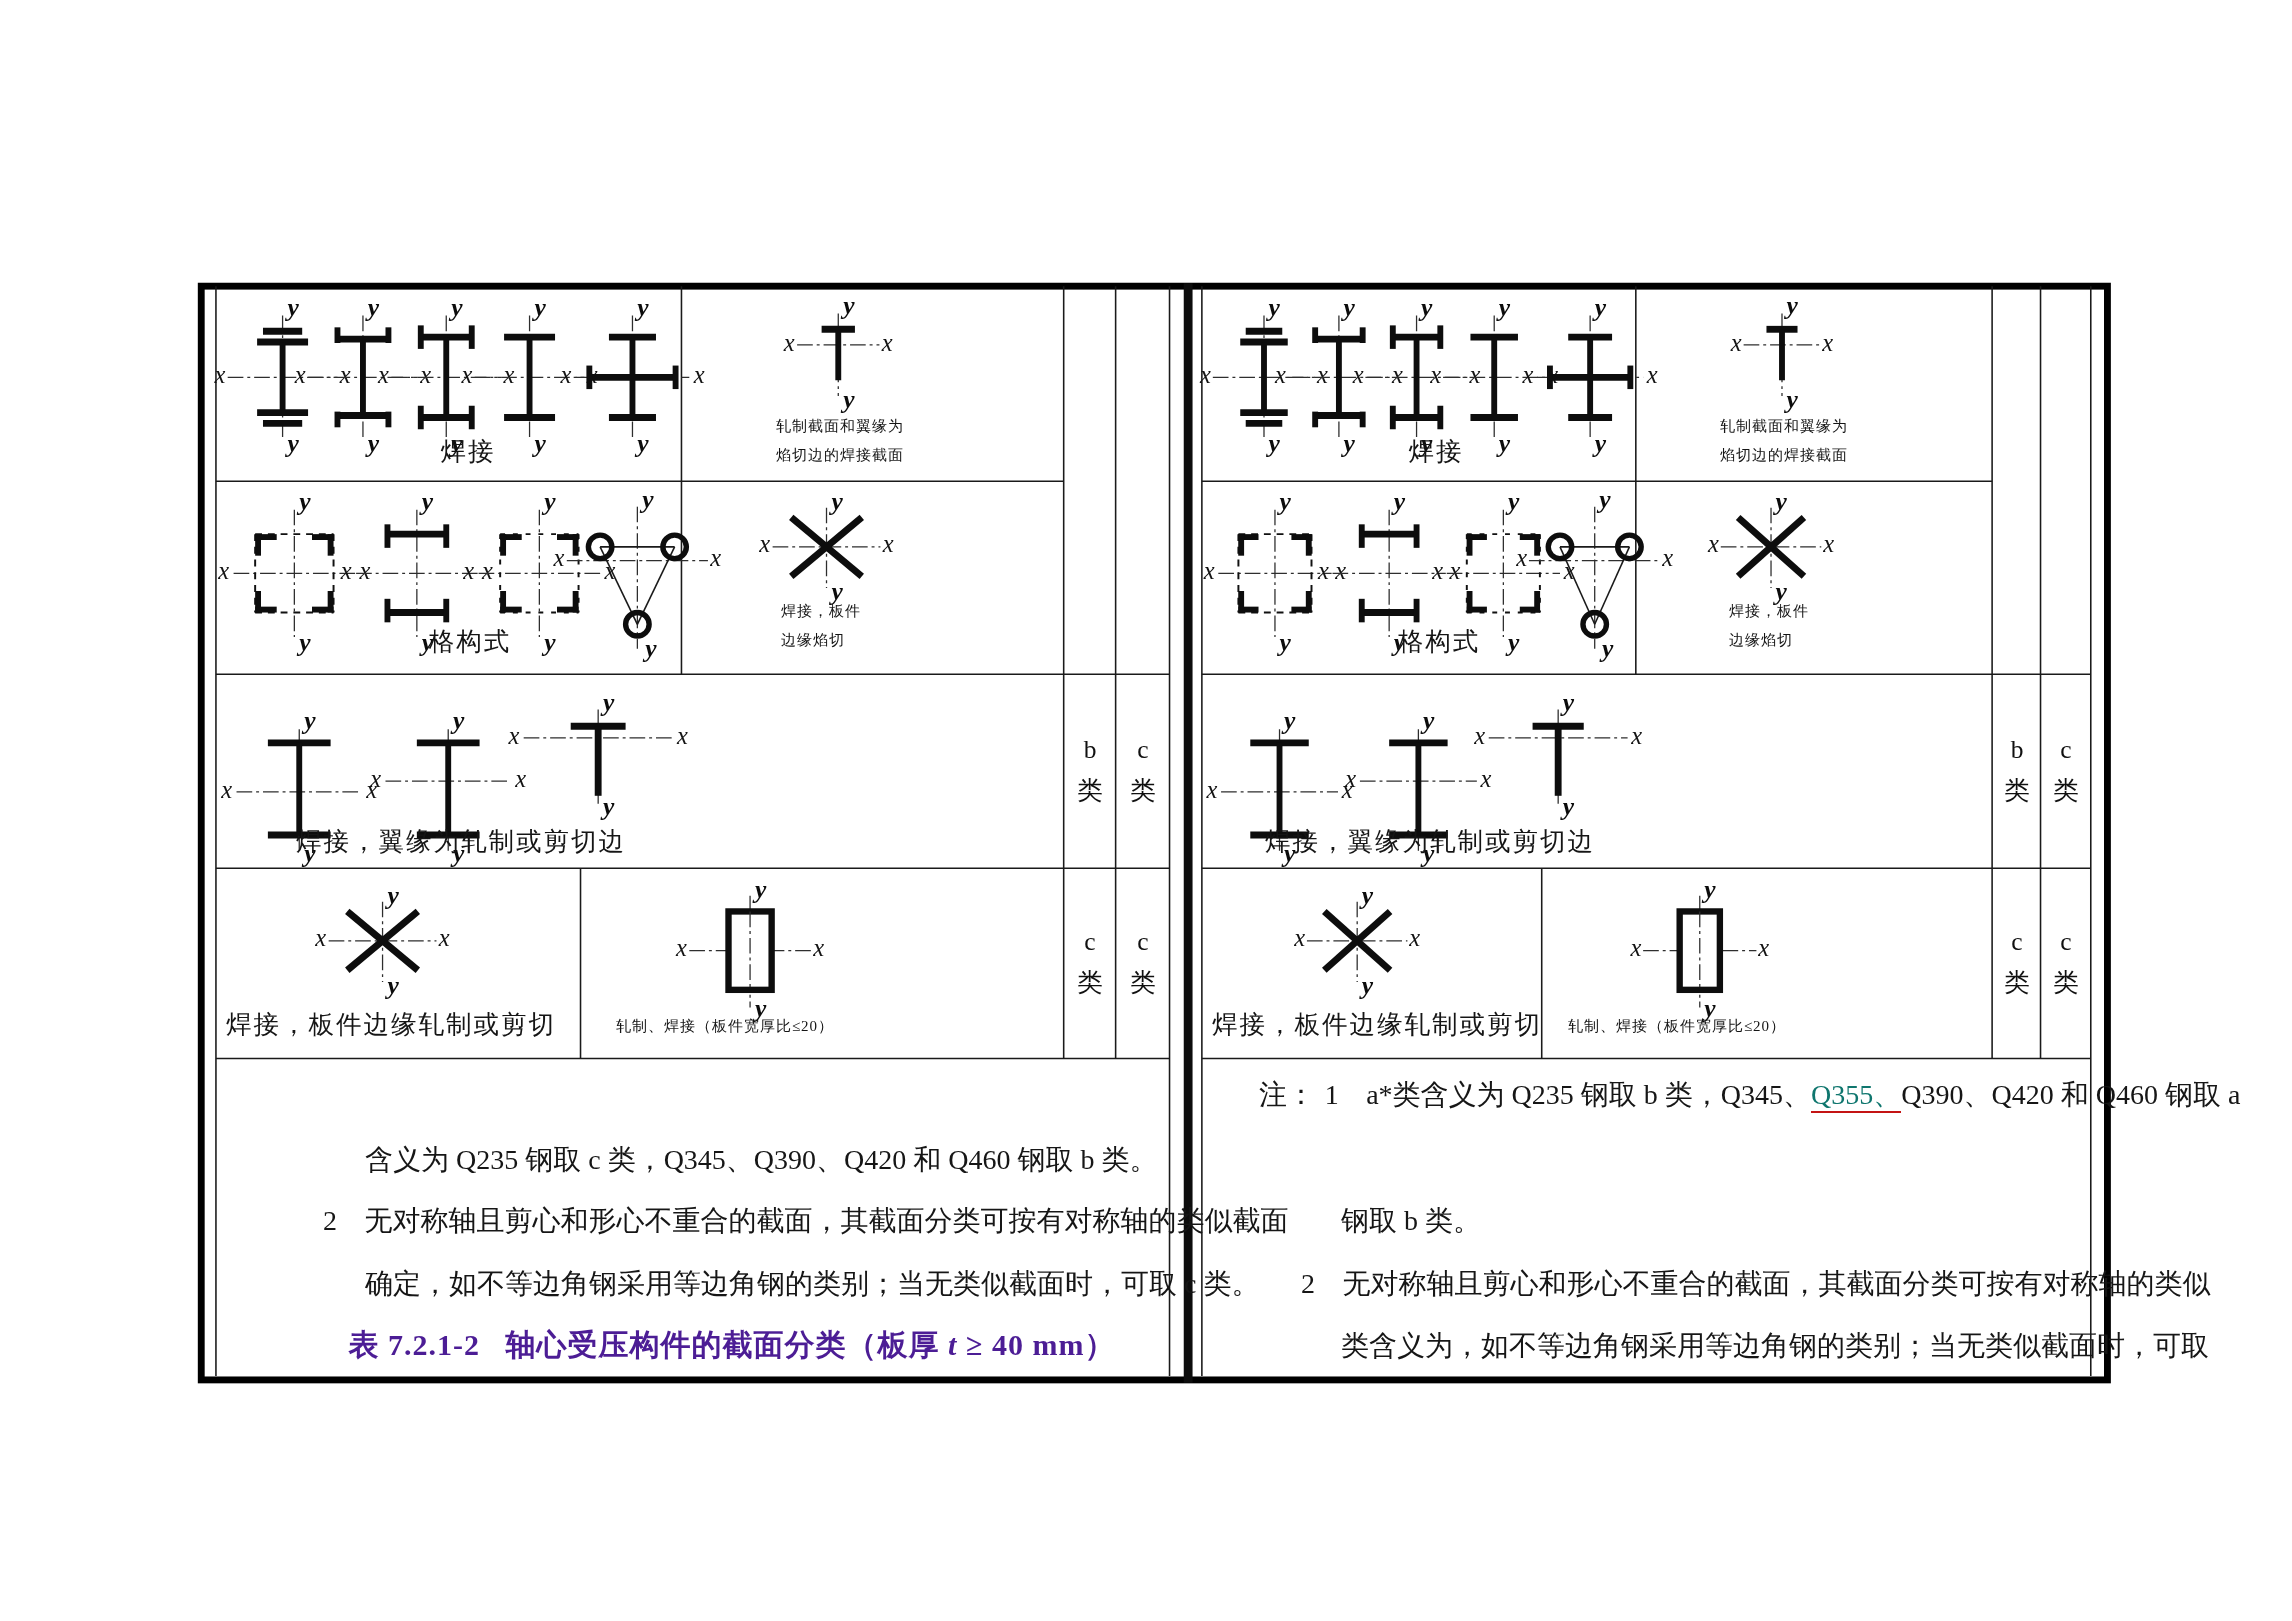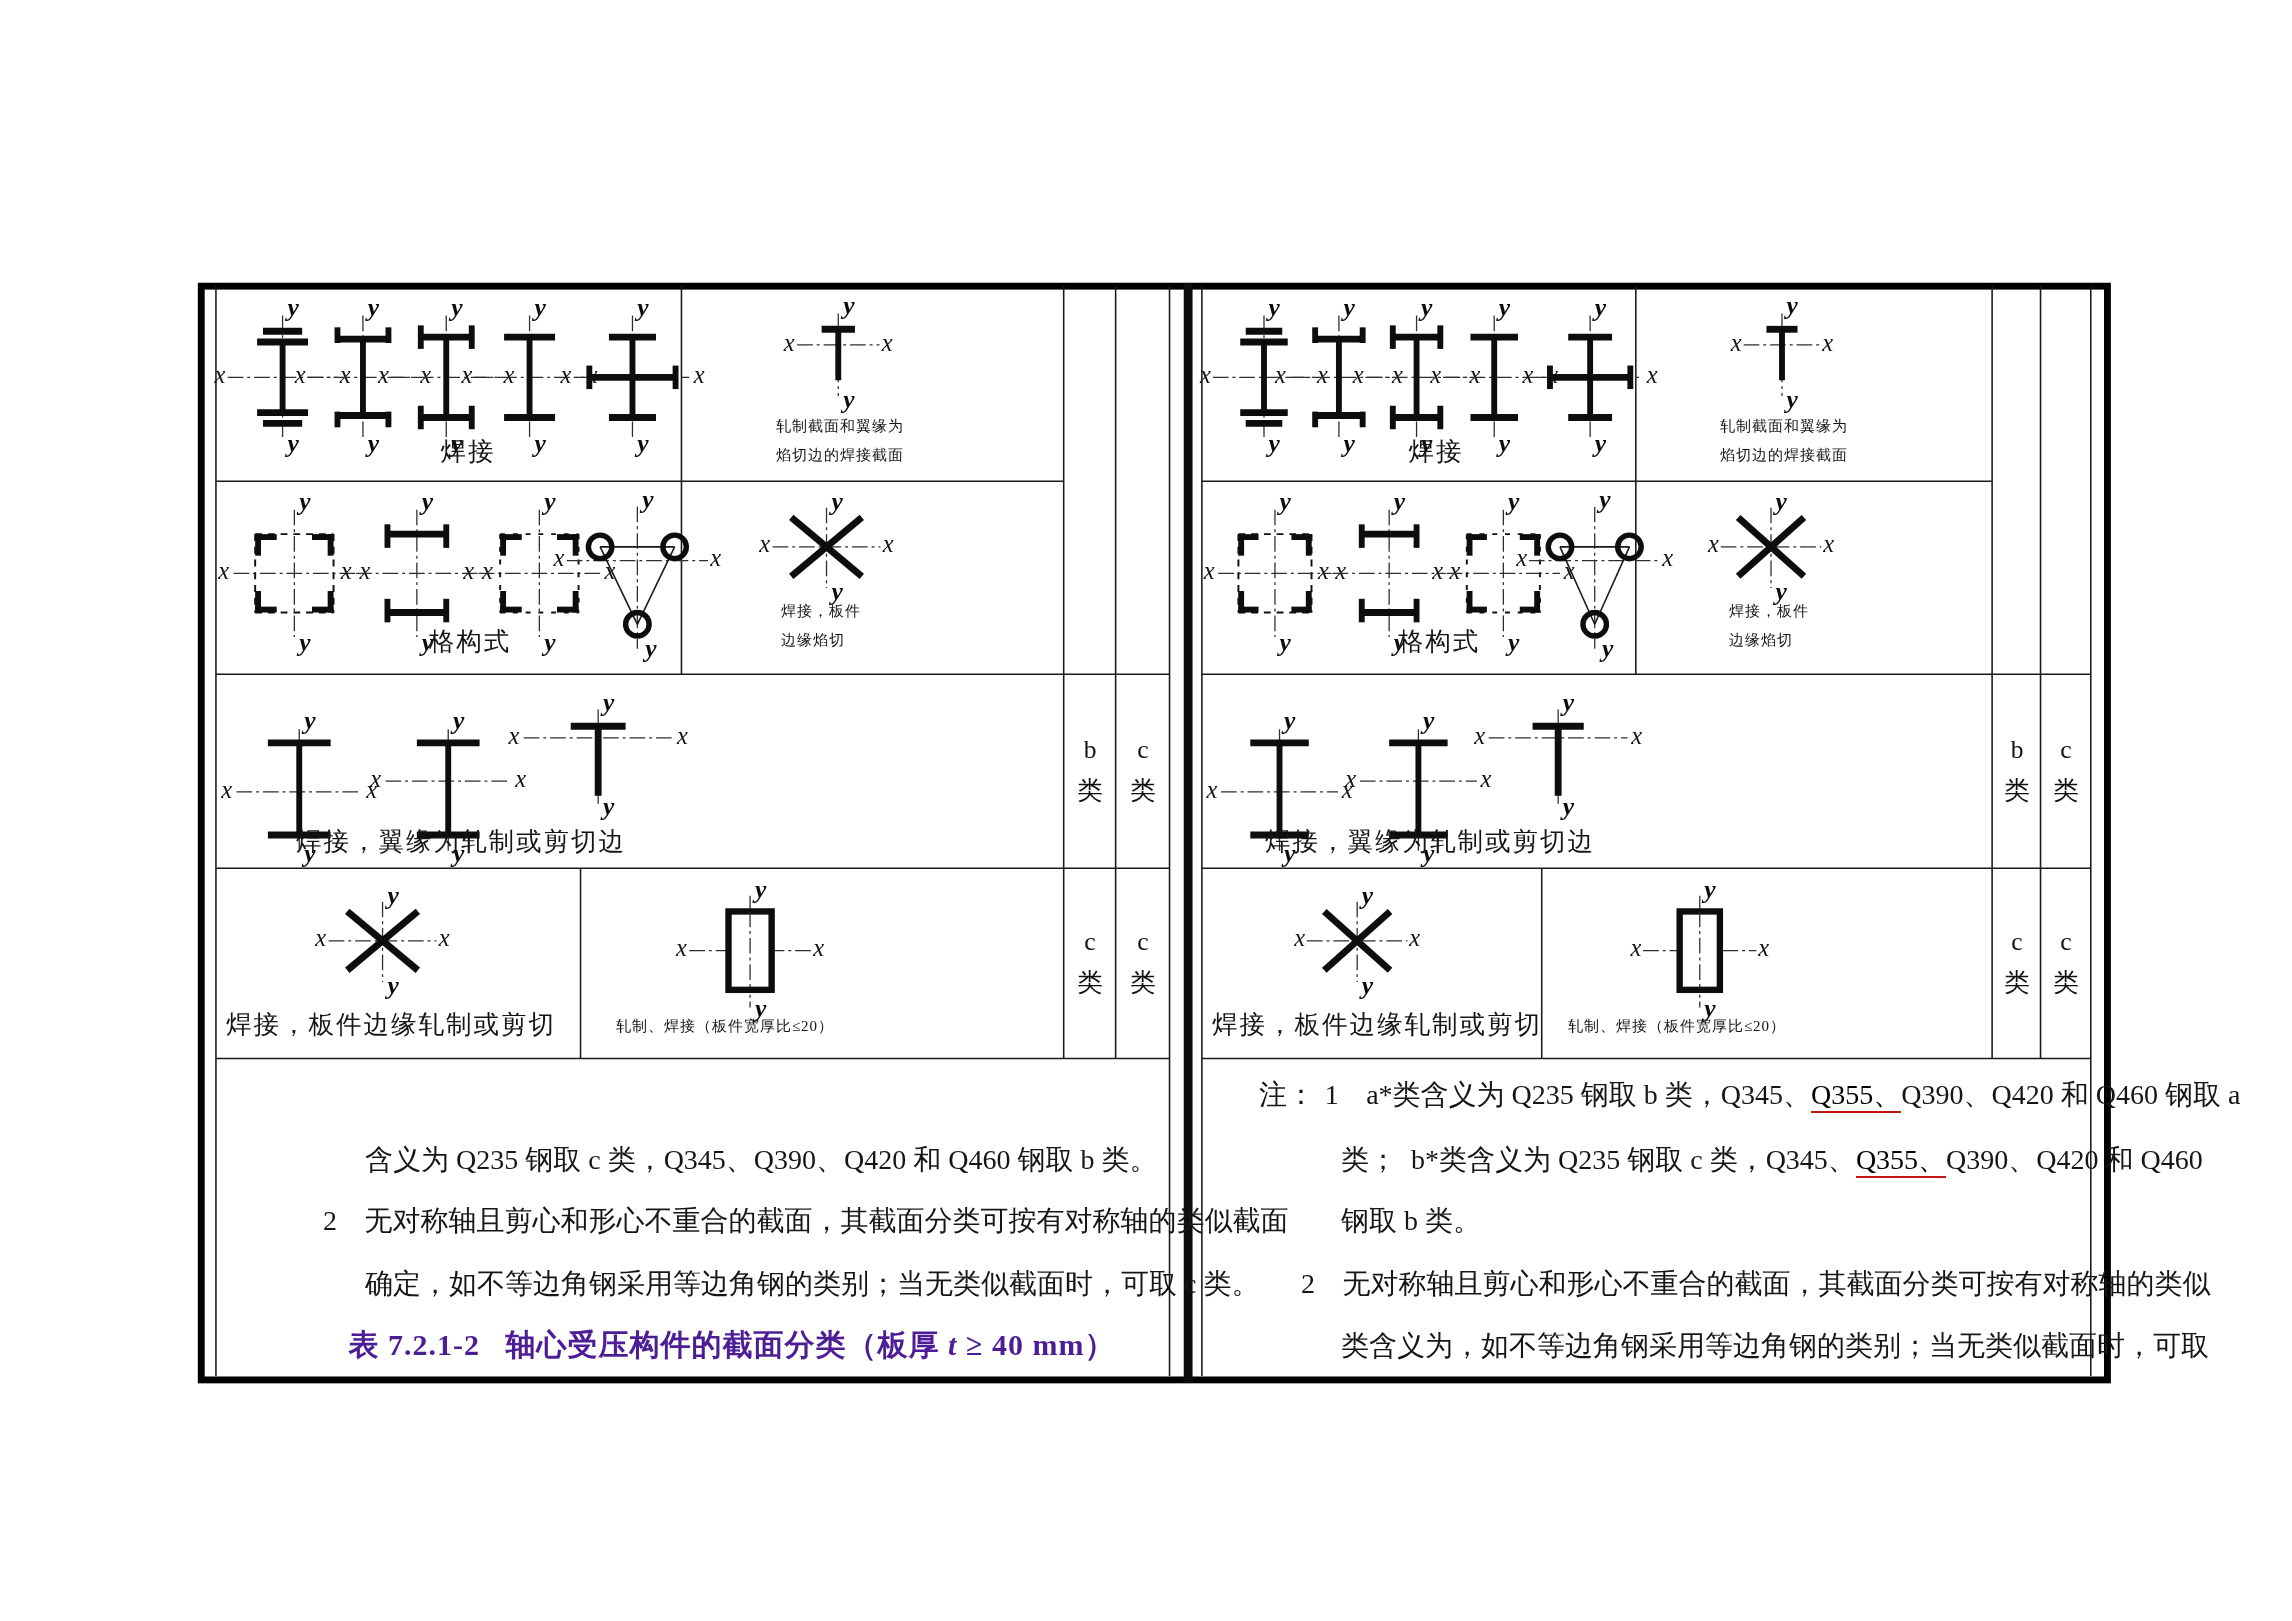--- a/index.html
+++ b/index.html
@@ -9,21 +9,21 @@
   .lbl{position:absolute;white-space:pre;color:#151515;}
   .cl{font-size:25.5px;letter-spacing:2px;transform:translate(-50%,-50%);}
   .cl.s{font-size:15px;letter-spacing:1px;}
   .cl.la{transform:translate(0,-50%);}
   .classbox{position:absolute;transform:translate(-50%,-50%);text-align:center;
             font-size:25.5px;line-height:41px;letter-spacing:0;}
   .classbox span{display:block;}
   .note-line{position:absolute;font-size:28px;line-height:35px;white-space:pre;color:#161616;}
   .np-marker{margin-right:9.8px;}
   .np-num{margin-right:27.4px;}
-  .np-red{color:#000000;border-bottom:2.5px solid #c41414;padding-bottom:1px;}
+  .np-red{color:#0f766e;border-bottom:2.5px solid #c41414;padding-bottom:1px;}
   .np-ital{font-style:italic;}
   .tbl-title{position:absolute;font-size:30px;font-weight:bold;text-align:center;
              white-space:pre;letter-spacing:1px;color:#4c1d95;}
   text.ax{font-family:"Liberation Serif","DejaVu Serif",serif;font-style:italic;
           font-size:25px;fill:#141414;}
   text.ay{font-family:"Liberation Serif","DejaVu Serif",serif;font-style:italic;
           font-weight:bold;font-size:26px;fill:#0c0c0c;}
 </style>
 </head>
 <body>
@@ -527,18 +527,17 @@
     </div>
     <div class="classbox" style="left: 2017px; top: 962px;">
       <span>c</span>
       <span>类</span>
     </div>
     <div class="classbox" style="left: 2066px; top: 962px;">
       <span>c</span>
       <span>类</span>
     </div>
     <div class="note-line" style="left: 1259px; top: 1077px;"><span class="np-marker">注：</span><span class="np-num">1</span><span>a*类含义为 Q235 钢取 b 类，Q345、</span><span class="np-red">Q355、</span><span>Q390、Q420 和 Q460 钢取 a</span></div>
-    <div class="note-line" style="left: 1341px; top: 1142px;"><span>类；  b*类含义为 Q235 钢取 c 类，Q345、</span><span class="np-red">Q355、</span><span>Q390、Q420 和 Q460</span></div>
     <div class="note-line" style="left: 1341px; top: 1203px;"><span>钢取 b 类。</span></div>
     <div class="note-line" style="left: 1301px; top: 1266px;"><span class="np-num">2</span><span>无对称轴且剪心和形心不重合的截面，其截面分类可按有对称轴的类似</span></div>
     <div class="note-line" style="left: 1341px; top: 1328px;"><span>类含义为，如不等边角钢采用等边角钢的类别；当无类似截面时，可取</span></div>
   </div>
 
 
 </body></html>

